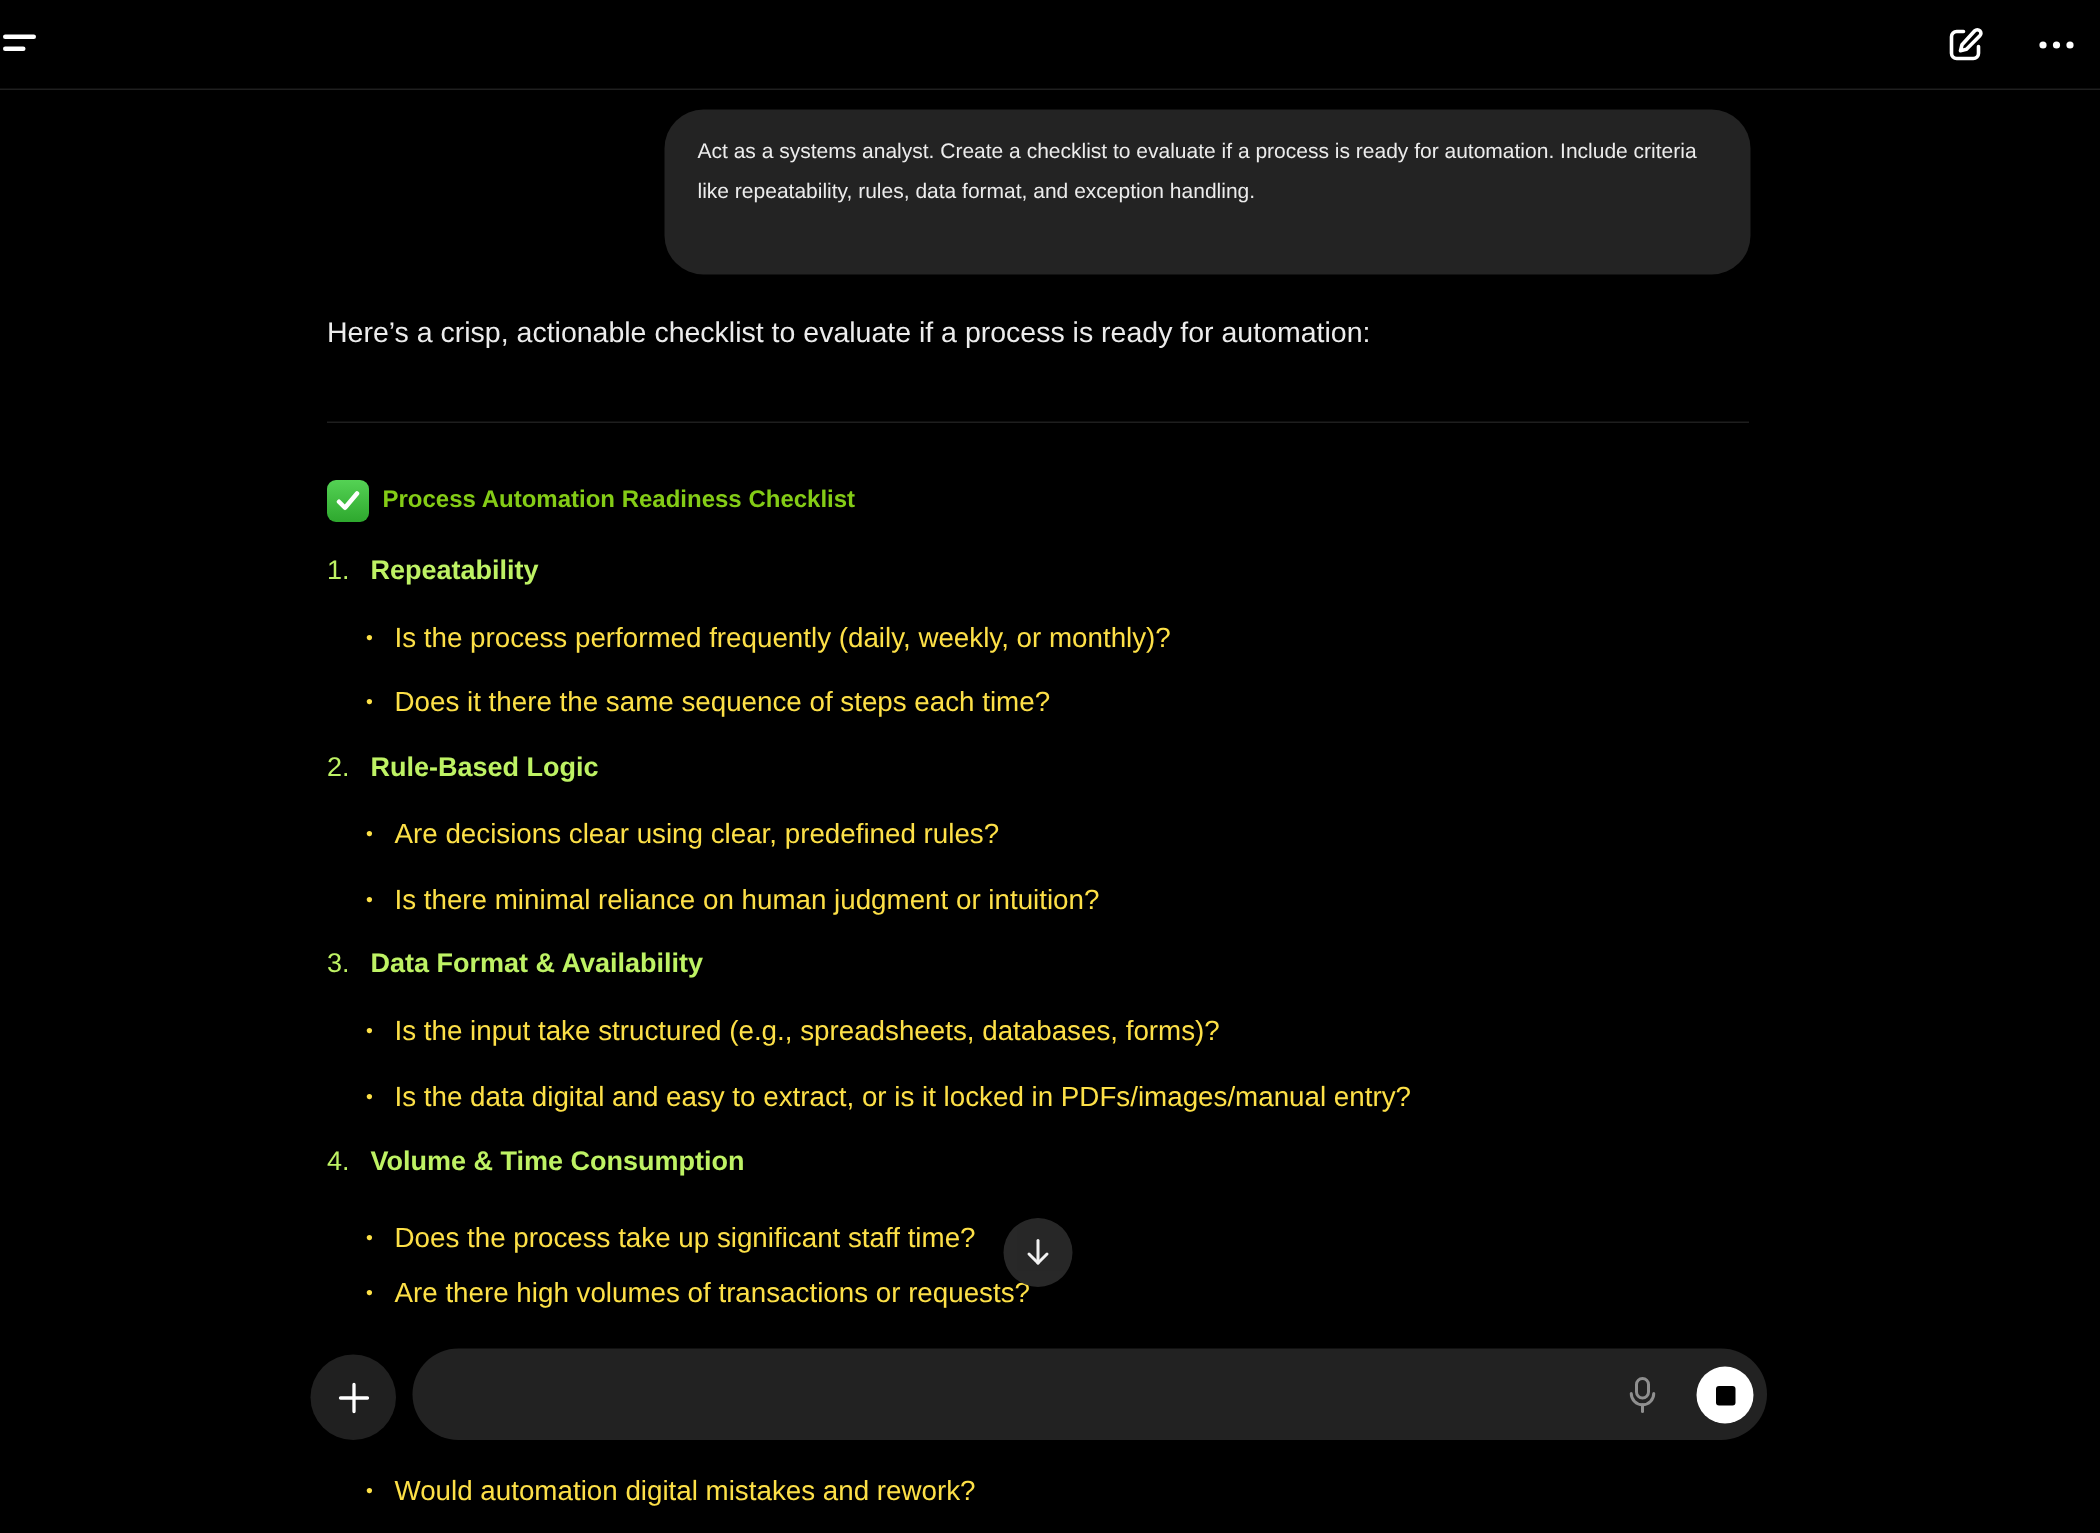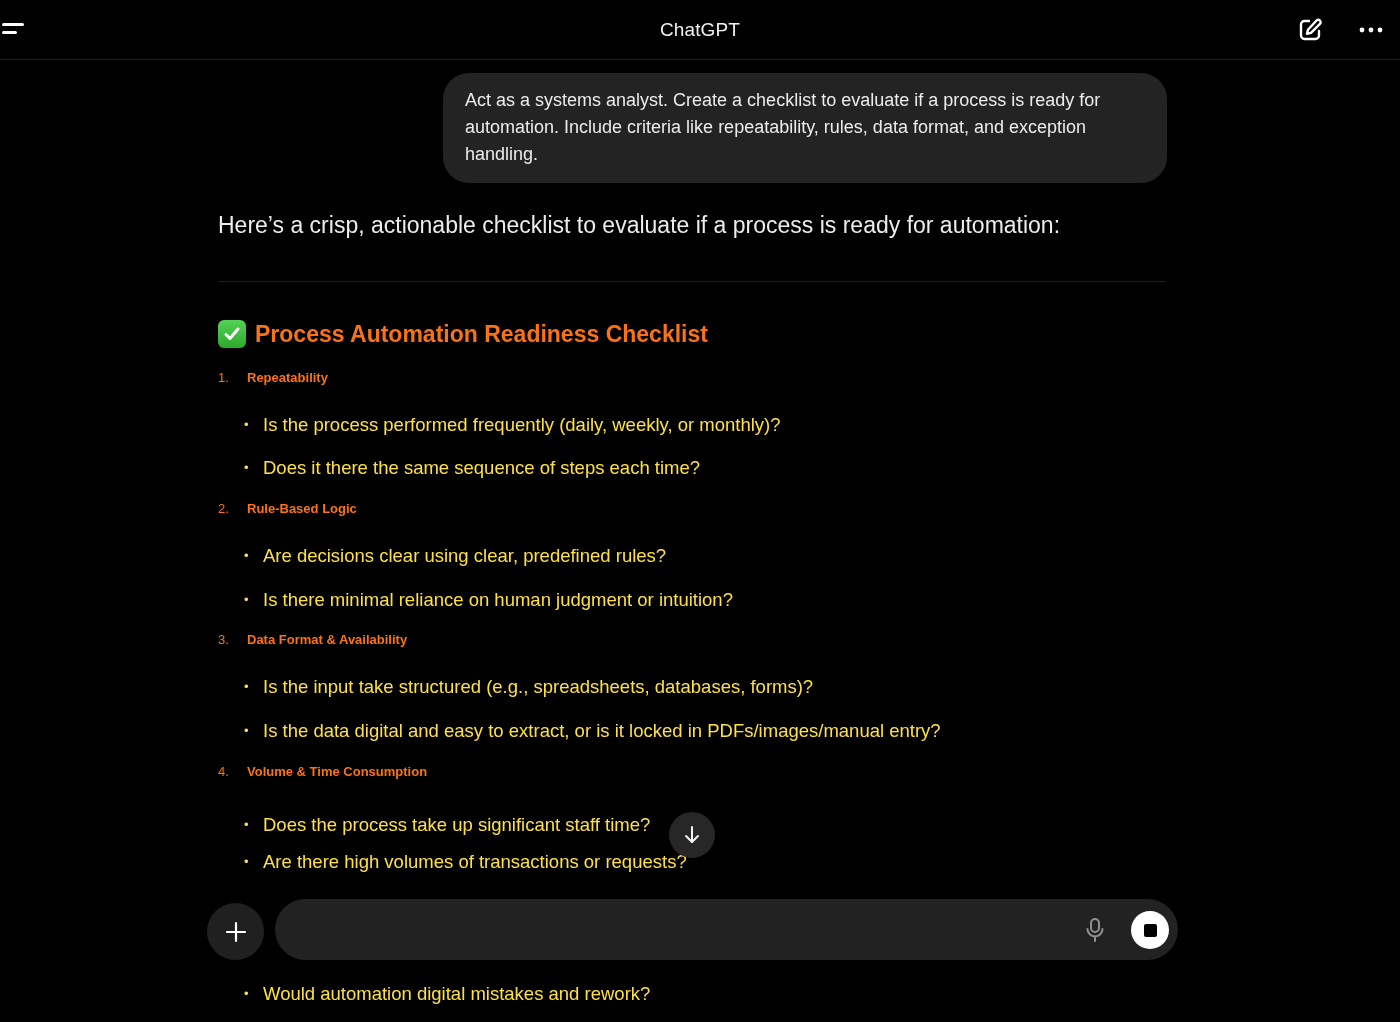--- a/index.html
+++ b/index.html
@@ -19,35 +19,35 @@
     .header .title {
       position: absolute; left: 0; right: 0; top: 19px; text-align: center;
       font-size: 19px; font-weight: 500; color: #f2f2f2; letter-spacing: 0.1px;
     }
     .header .new-chat { position: absolute; left: 1296px; top: 16px; width: 28px; height: 28px; cursor: pointer; }
     .header .more { position: absolute; left: 1356px; top: 20px; width: 30px; height: 20px; cursor: pointer; }
 
     .user-bubble {
       position: absolute; left: 443px; top: 73px; width: 724px; height: 110px;
       background: #232323; border-radius: 26px;
-      padding: 14px 22px; font-size: 18px; line-height: 27px; color: #ececec;
+      padding: 14px 22px; font-size: 14px; line-height: 27px; color: #ececec;
     }
-    .intro { position: absolute; left: 218px; top: 212px; font-size: 23px; color: #ececec; }
+    .intro { position: absolute; left: 218px; top: 212px; font-size: 19px; color: #ececec; }
     .divider { position: absolute; left: 218px; top: 281px; width: 948px; height: 1px; background: #1e1e1e; }
     .section-title {
-      position: absolute; left: 218px; top: 320px; font-size: 23px; font-weight: 700;
-      color: #f97316; display: flex; align-items: center;
+      position: absolute; left: 218px; top: 320px; font-size: 16px; font-weight: 700;
+      color: #84cc16; display: flex; align-items: center;
     }
     .check-emoji {
       width: 28px; height: 28px; background: #3bbf3b; border-radius: 6px;
       display: inline-flex; align-items: center; justify-content: center; margin-right: 9px;
       background: linear-gradient(#54d254, #2ea82e);
     }
 
-    .item-head { position: absolute; left: 218px; font-size: 13px; color: #f97316; }
+    .item-head { position: absolute; left: 218px; font-size: 18px; color: #bef264; }
     .item-head .num { display: inline-block; width: 29px; }
     .item-head .label { font-weight: 700; }
     .bullet { position: absolute; left: 244px; font-size: 18.5px; color: #fde047; }
     .bullet .dot { display: inline-block; width: 19px; font-size: 13px; vertical-align: 2px; }
 
     .scroll-down {
       position: absolute; left: 669px; top: 812px; width: 46px; height: 46px; border-radius: 50%;
       background: #2a2a2a; display: flex; align-items: center; justify-content: center; cursor: pointer;
       opacity: 0.95;
     }
@@ -74,21 +74,20 @@
     .composer .stop .sq { width: 13px; height: 13px; background: #000; border-radius: 2px; }
   </style>
 </head>
 <body>
 
 <div class="header">
   <div class="menu-btn">
     <span class="l1"></span>
     <span class="l2"></span>
   </div>
-  <div class="title">ChatGPT</div>
   <div class="new-chat">
     <svg width="28" height="28" viewBox="0 0 28 28" fill="none" stroke="#fff" stroke-width="2.4" stroke-linecap="round" stroke-linejoin="round">
       <path d="M13 5H8.5A3.5 3.5 0 0 0 5 8.5v11A3.5 3.5 0 0 0 8.5 23h11a3.5 3.5 0 0 0 3.5-3.5V15"></path>
       <path d="M20.5 4.5a2.4 2.4 0 0 1 3.4 3.4L15 16.8l-4 1 1-4z"></path>
     </svg>
   </div>
   <div class="more">
     <svg width="30" height="20" viewBox="0 0 30 20">
       <circle cx="6" cy="10" r="2.4" fill="#fff"></circle>
       <circle cx="15" cy="10" r="2.4" fill="#fff"></circle>

